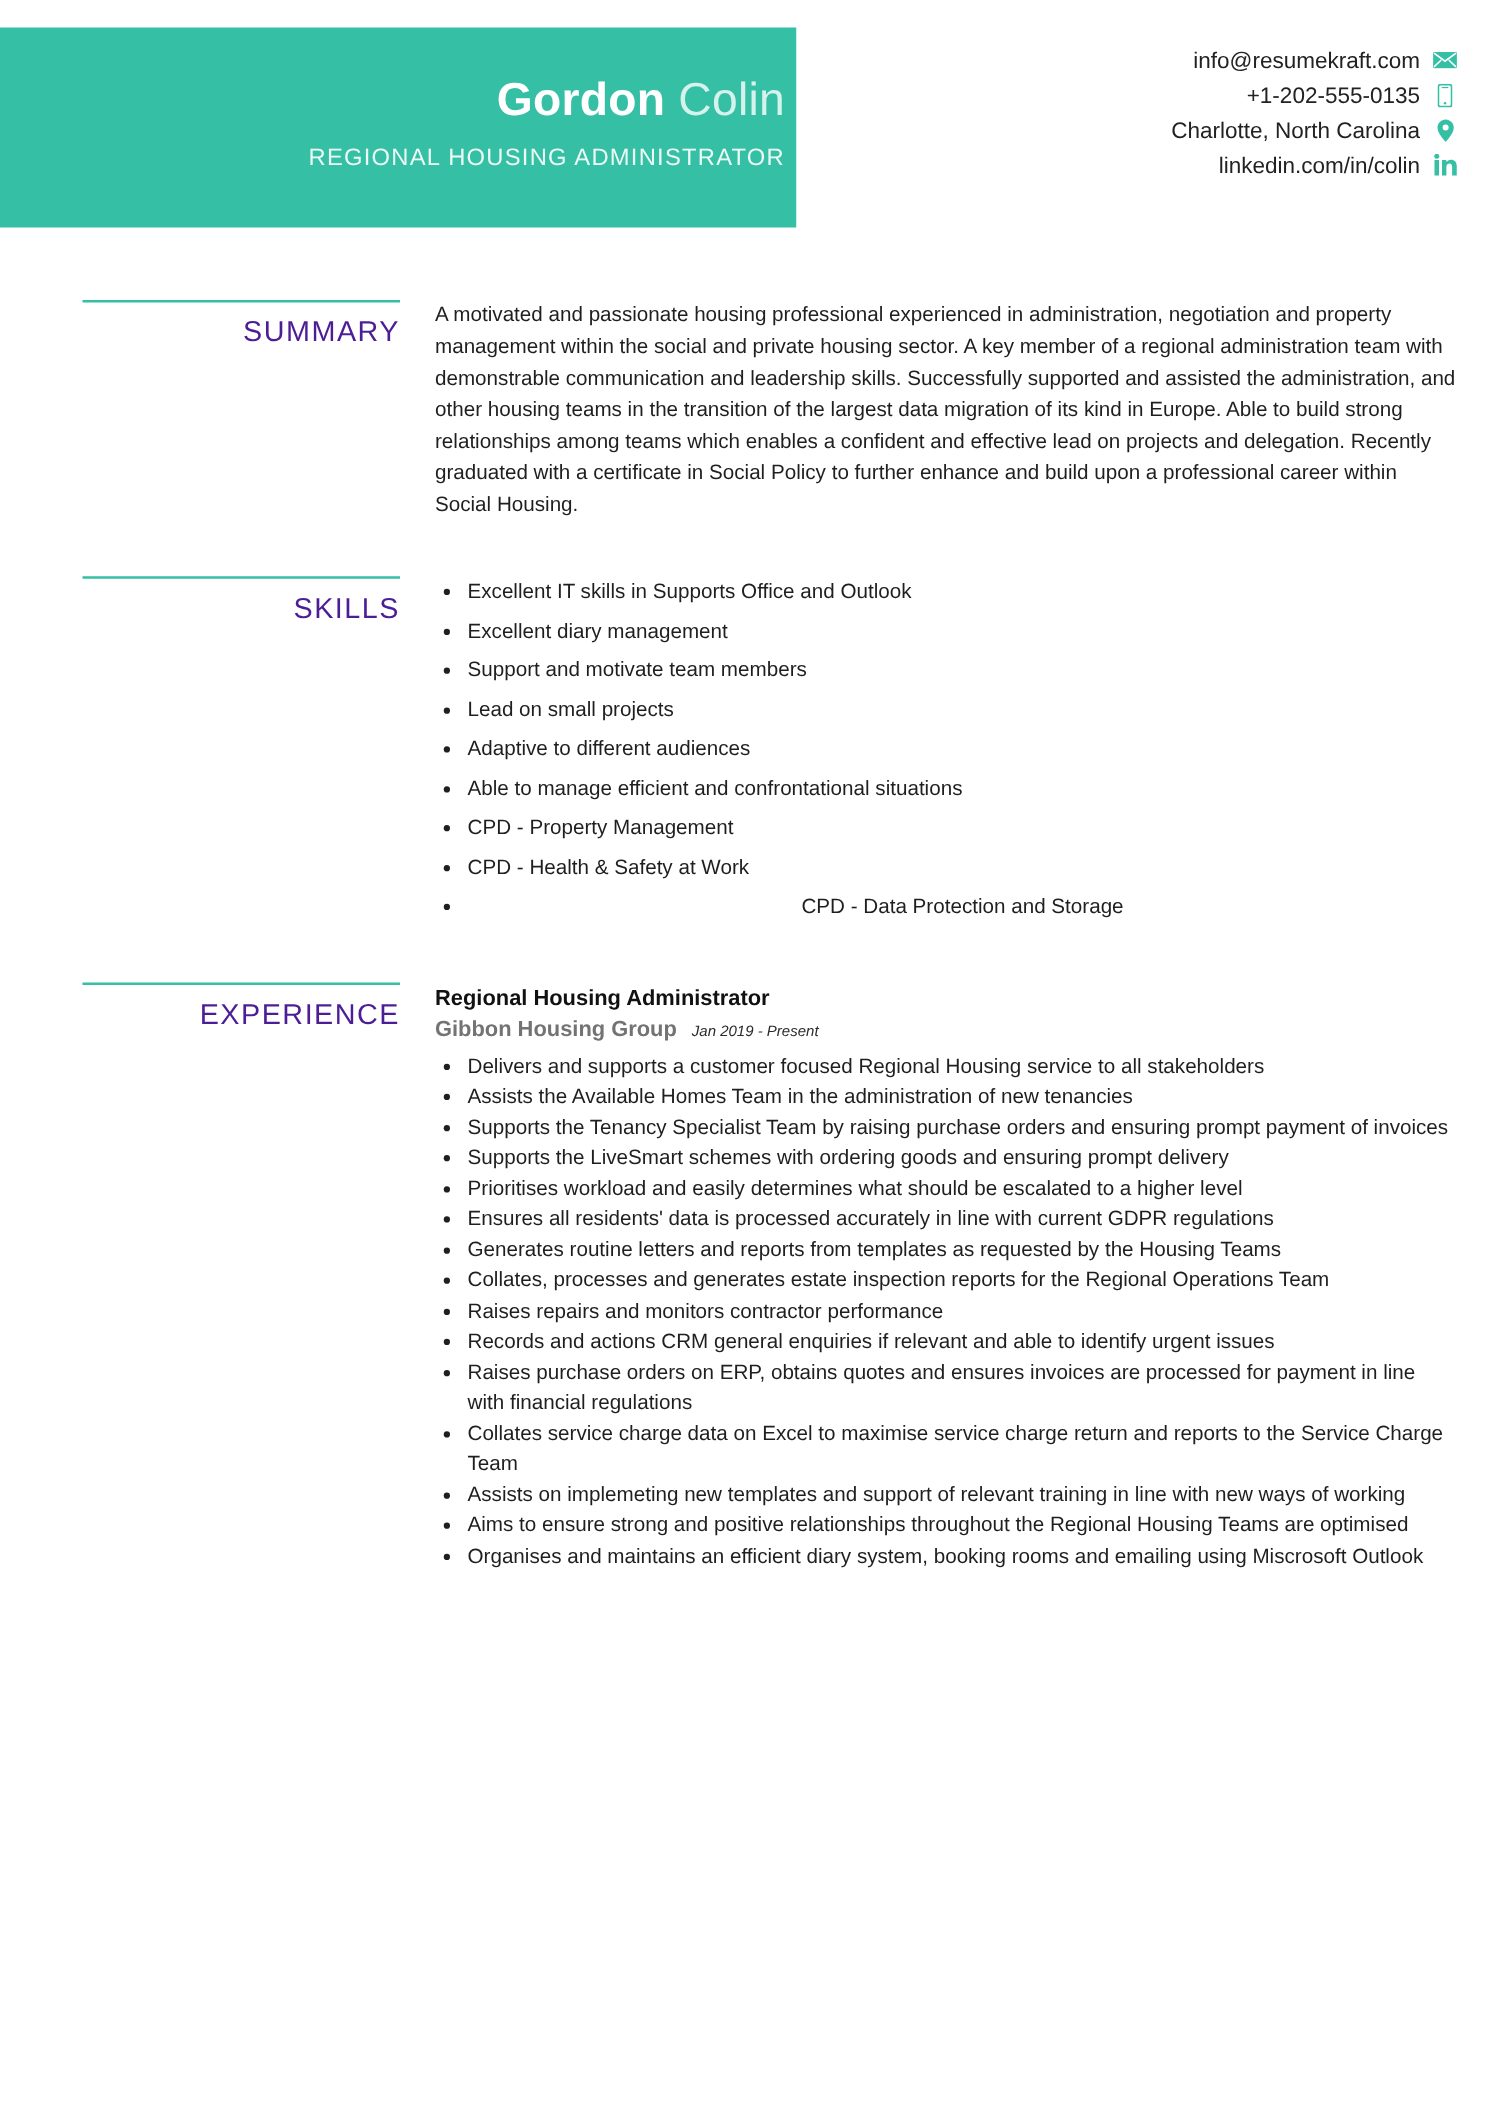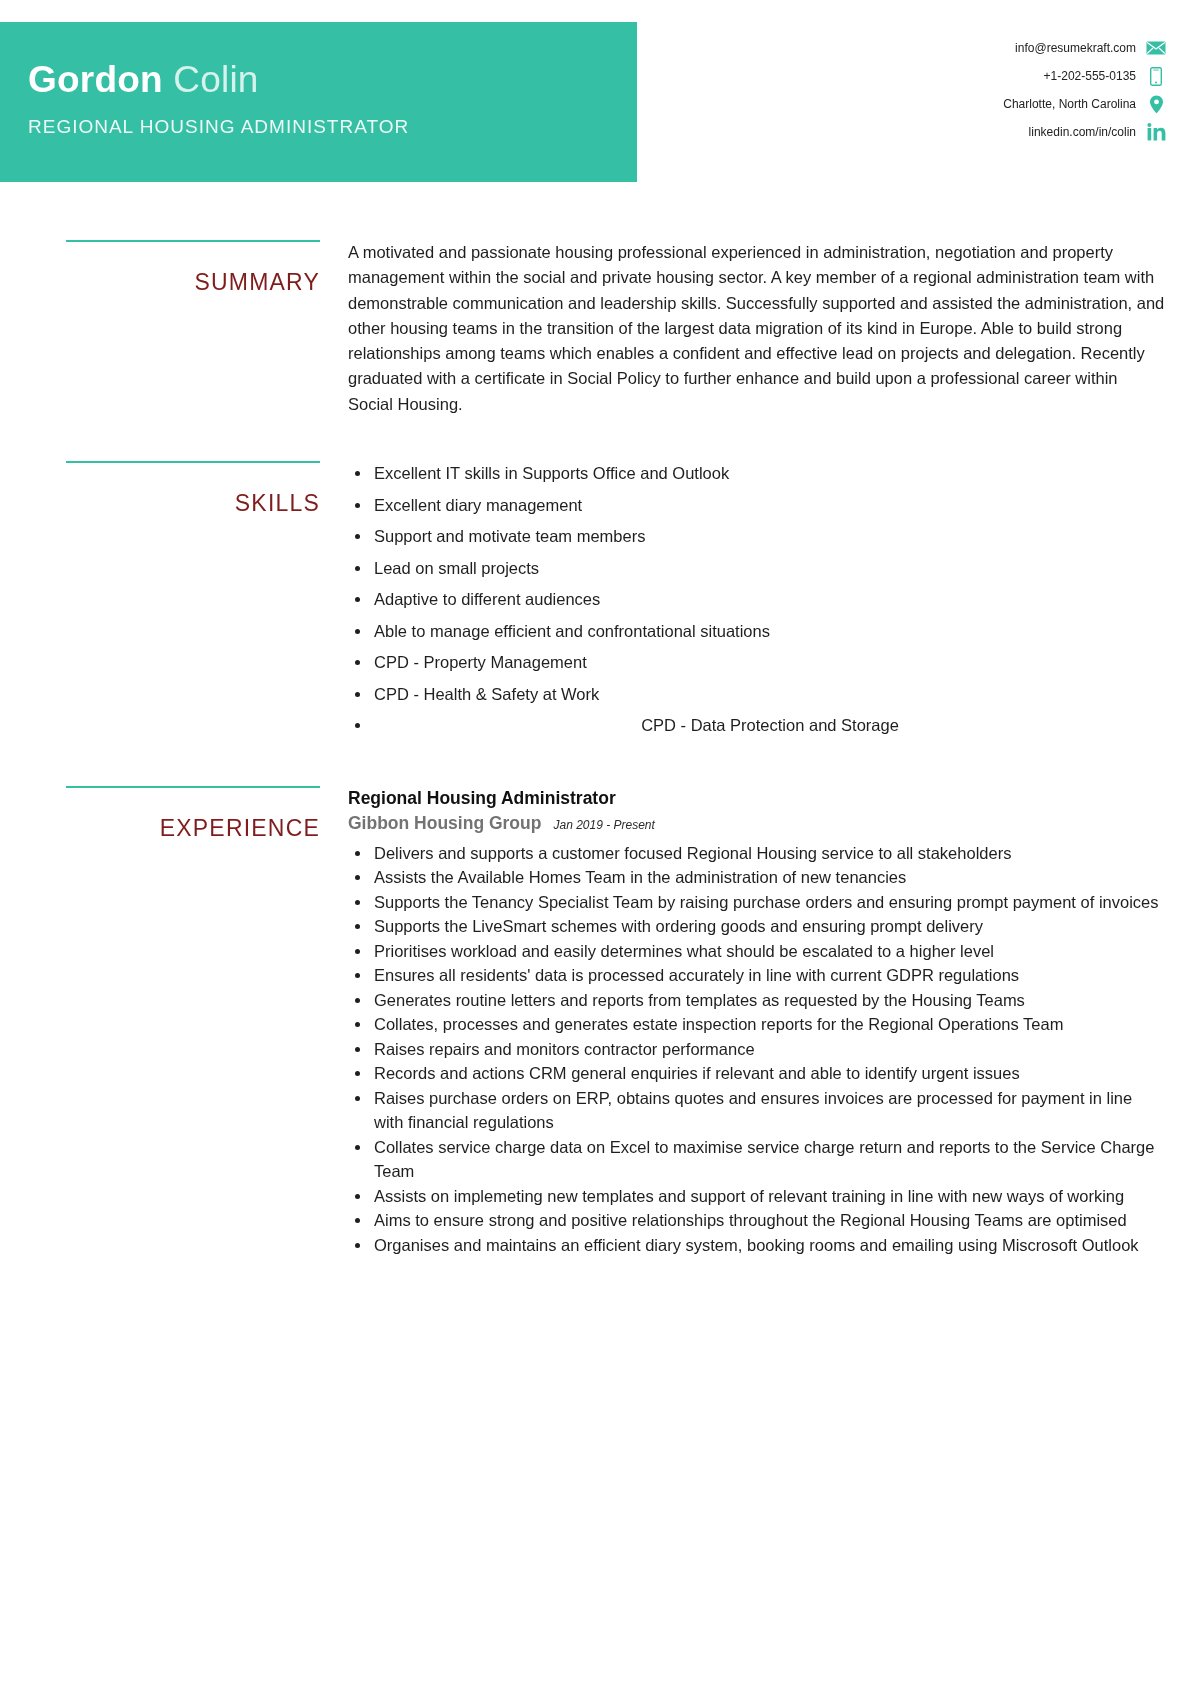--- a/index.html
+++ b/index.html
@@ -32,20 +32,21 @@
     width: 637px;
     height: 160px;
     background: #35bfa4;
   }
 
   .name-block {
     position: absolute;
     left: 28px;
     top: 58px;
     width: 600px;
+    text-align: right;
   }
 
   .name-line {
     font-size: 37px;
     line-height: 44px;
     letter-spacing: 0.2px;
     white-space: nowrap;
   }
   .name-first {
     font-weight: bold;
@@ -76,21 +77,21 @@
   }
 
   .contact-row {
     display: flex;
     align-items: center;
     justify-content: flex-end;
     gap: 10px;
   }
 
   .contact-text {
-    font-size: 12px;
+    font-size: 18px;
     color: #222222;
     white-space: nowrap;
     line-height: 20px;
     padding-left: 11px;
   }
 
   .contact-icon {
     width: 20px;
     height: 20px;
     display: flex;
@@ -120,24 +121,24 @@
     position: absolute;
     left: 66px;
     right: 0;
     top: 0;
     height: 2px;
     background: #35bfa4;
   }
 
   .section-title {
     display: block;
-    margin-top: 28px;
+    margin-top: 11px;
     font-size: 23px;
     letter-spacing: 1.2px;
-    color: #7f1d1d;
+    color: #4c1d95;
     text-transform: uppercase;
     line-height: 28px;
   }
 
   .section-body {
     flex: 1;
     padding-left: 28px;
     padding-top: 0;
   }
 

